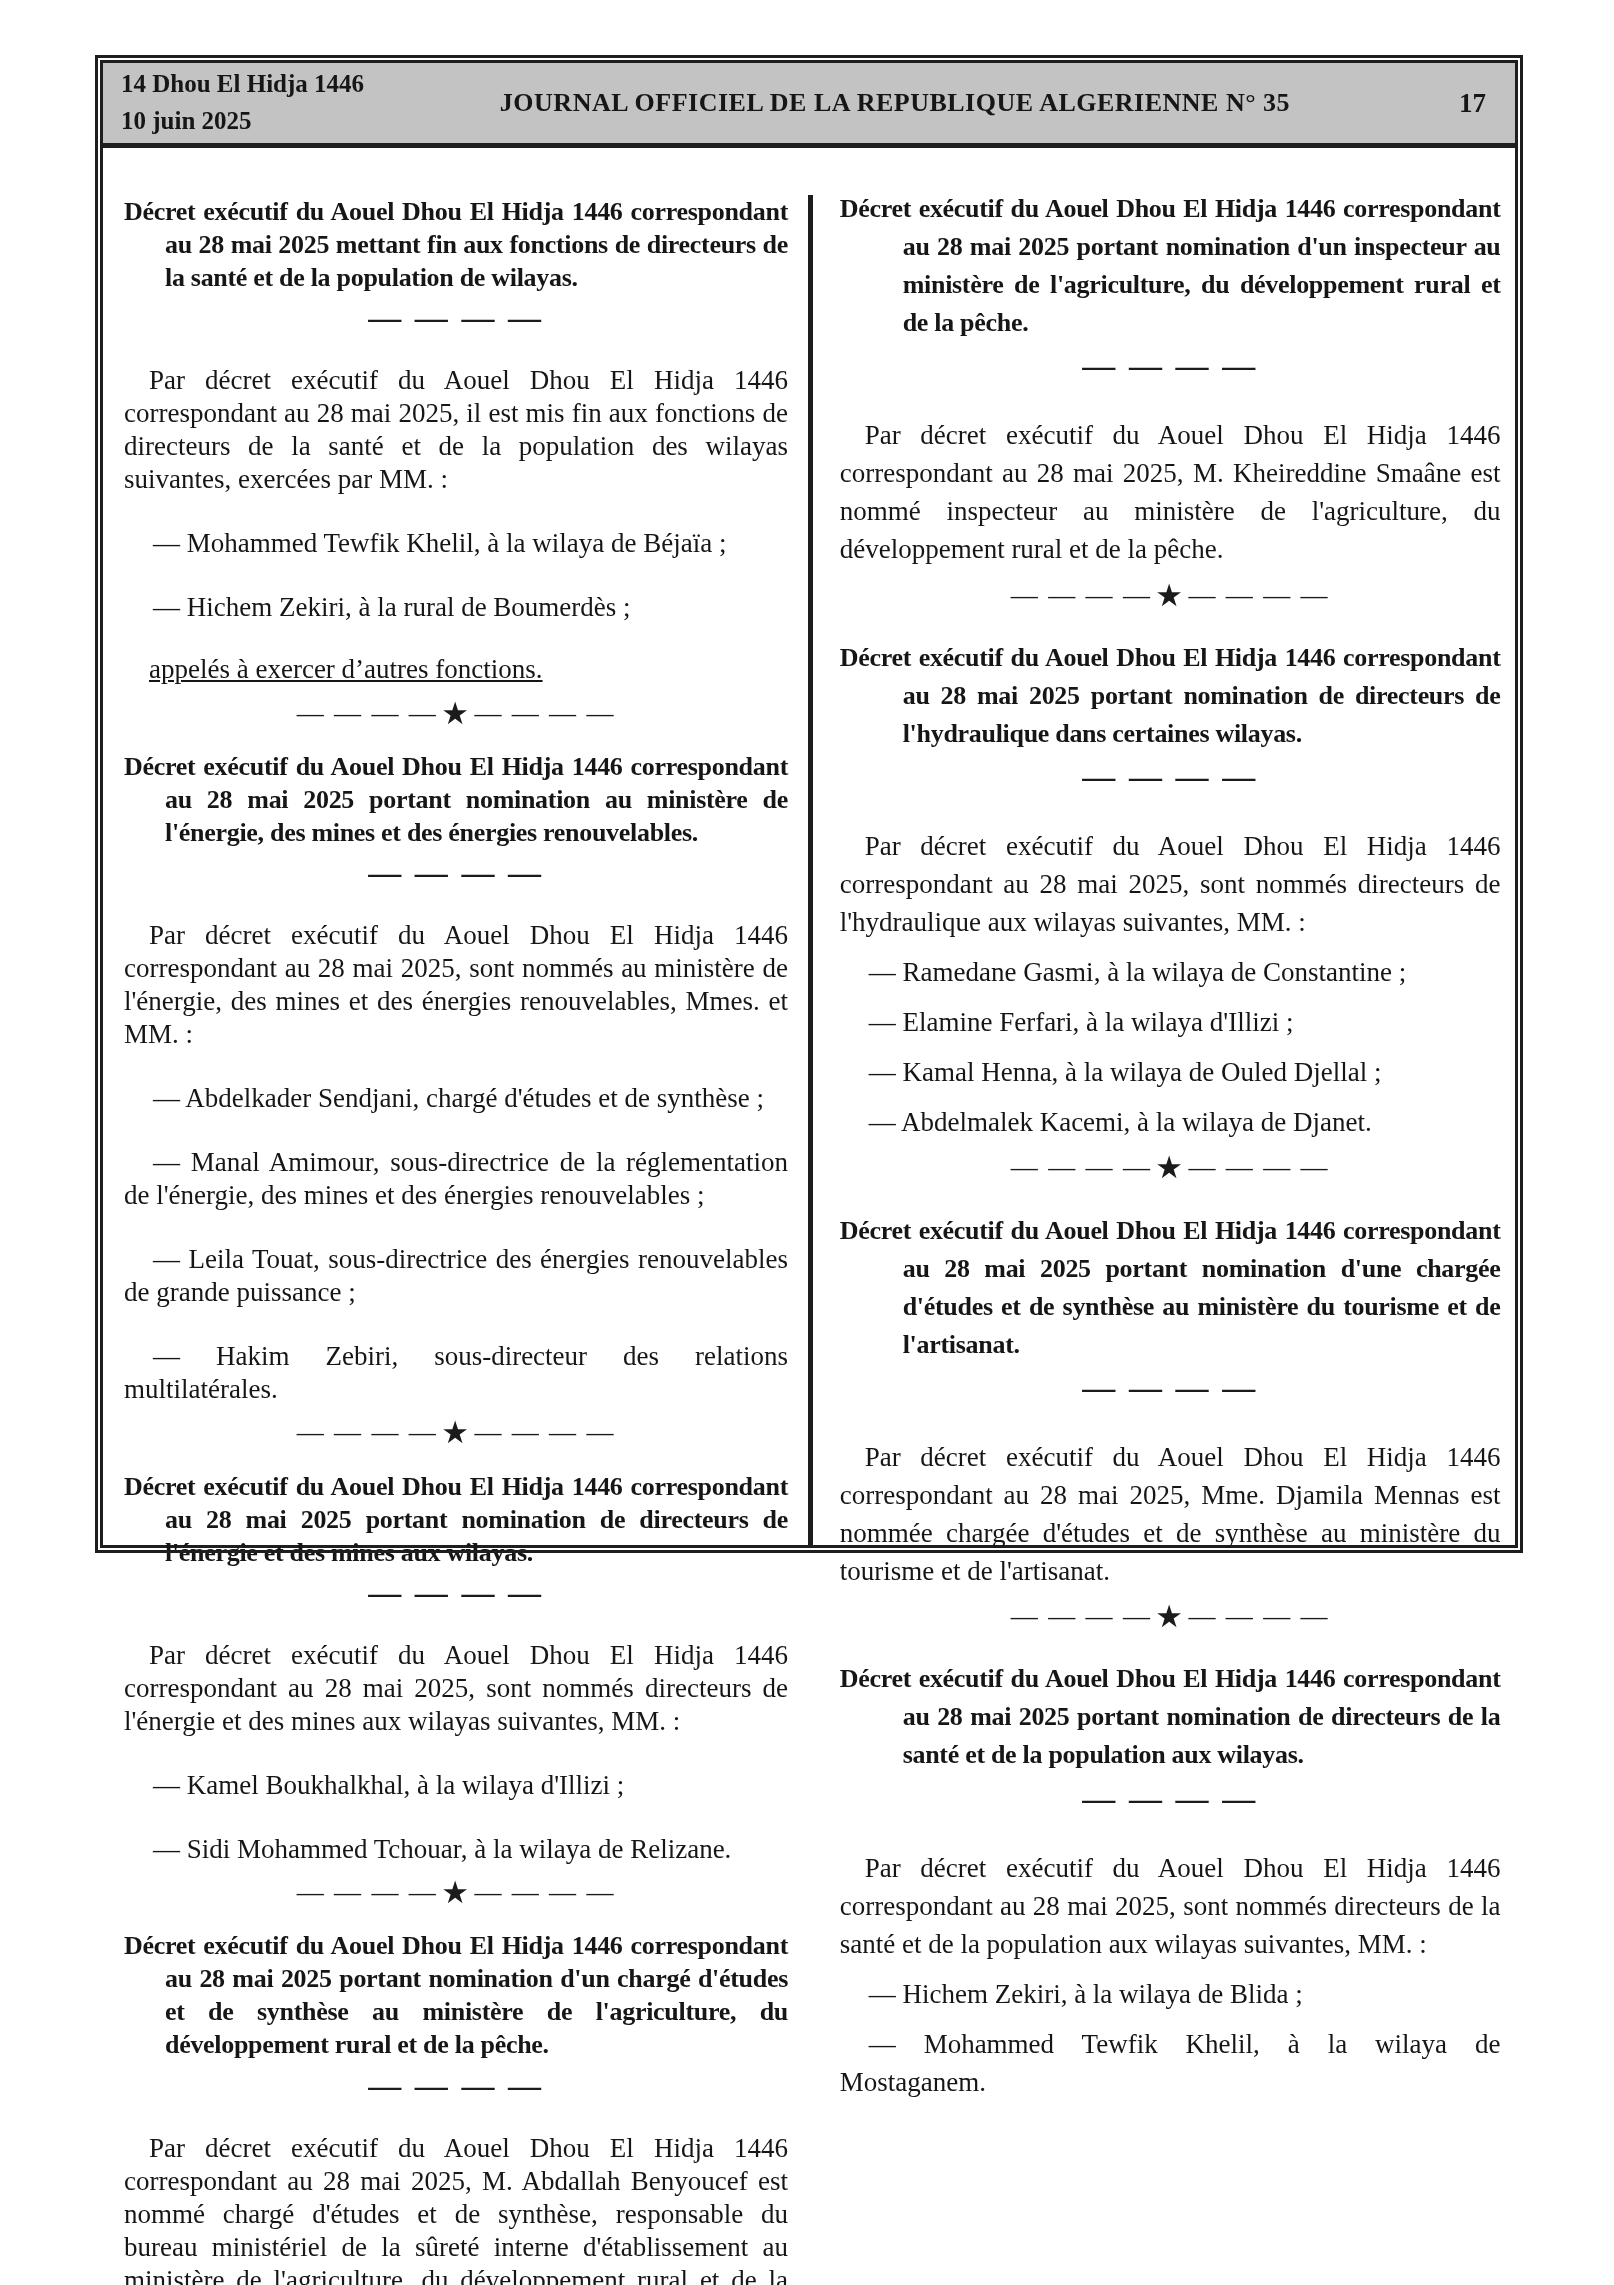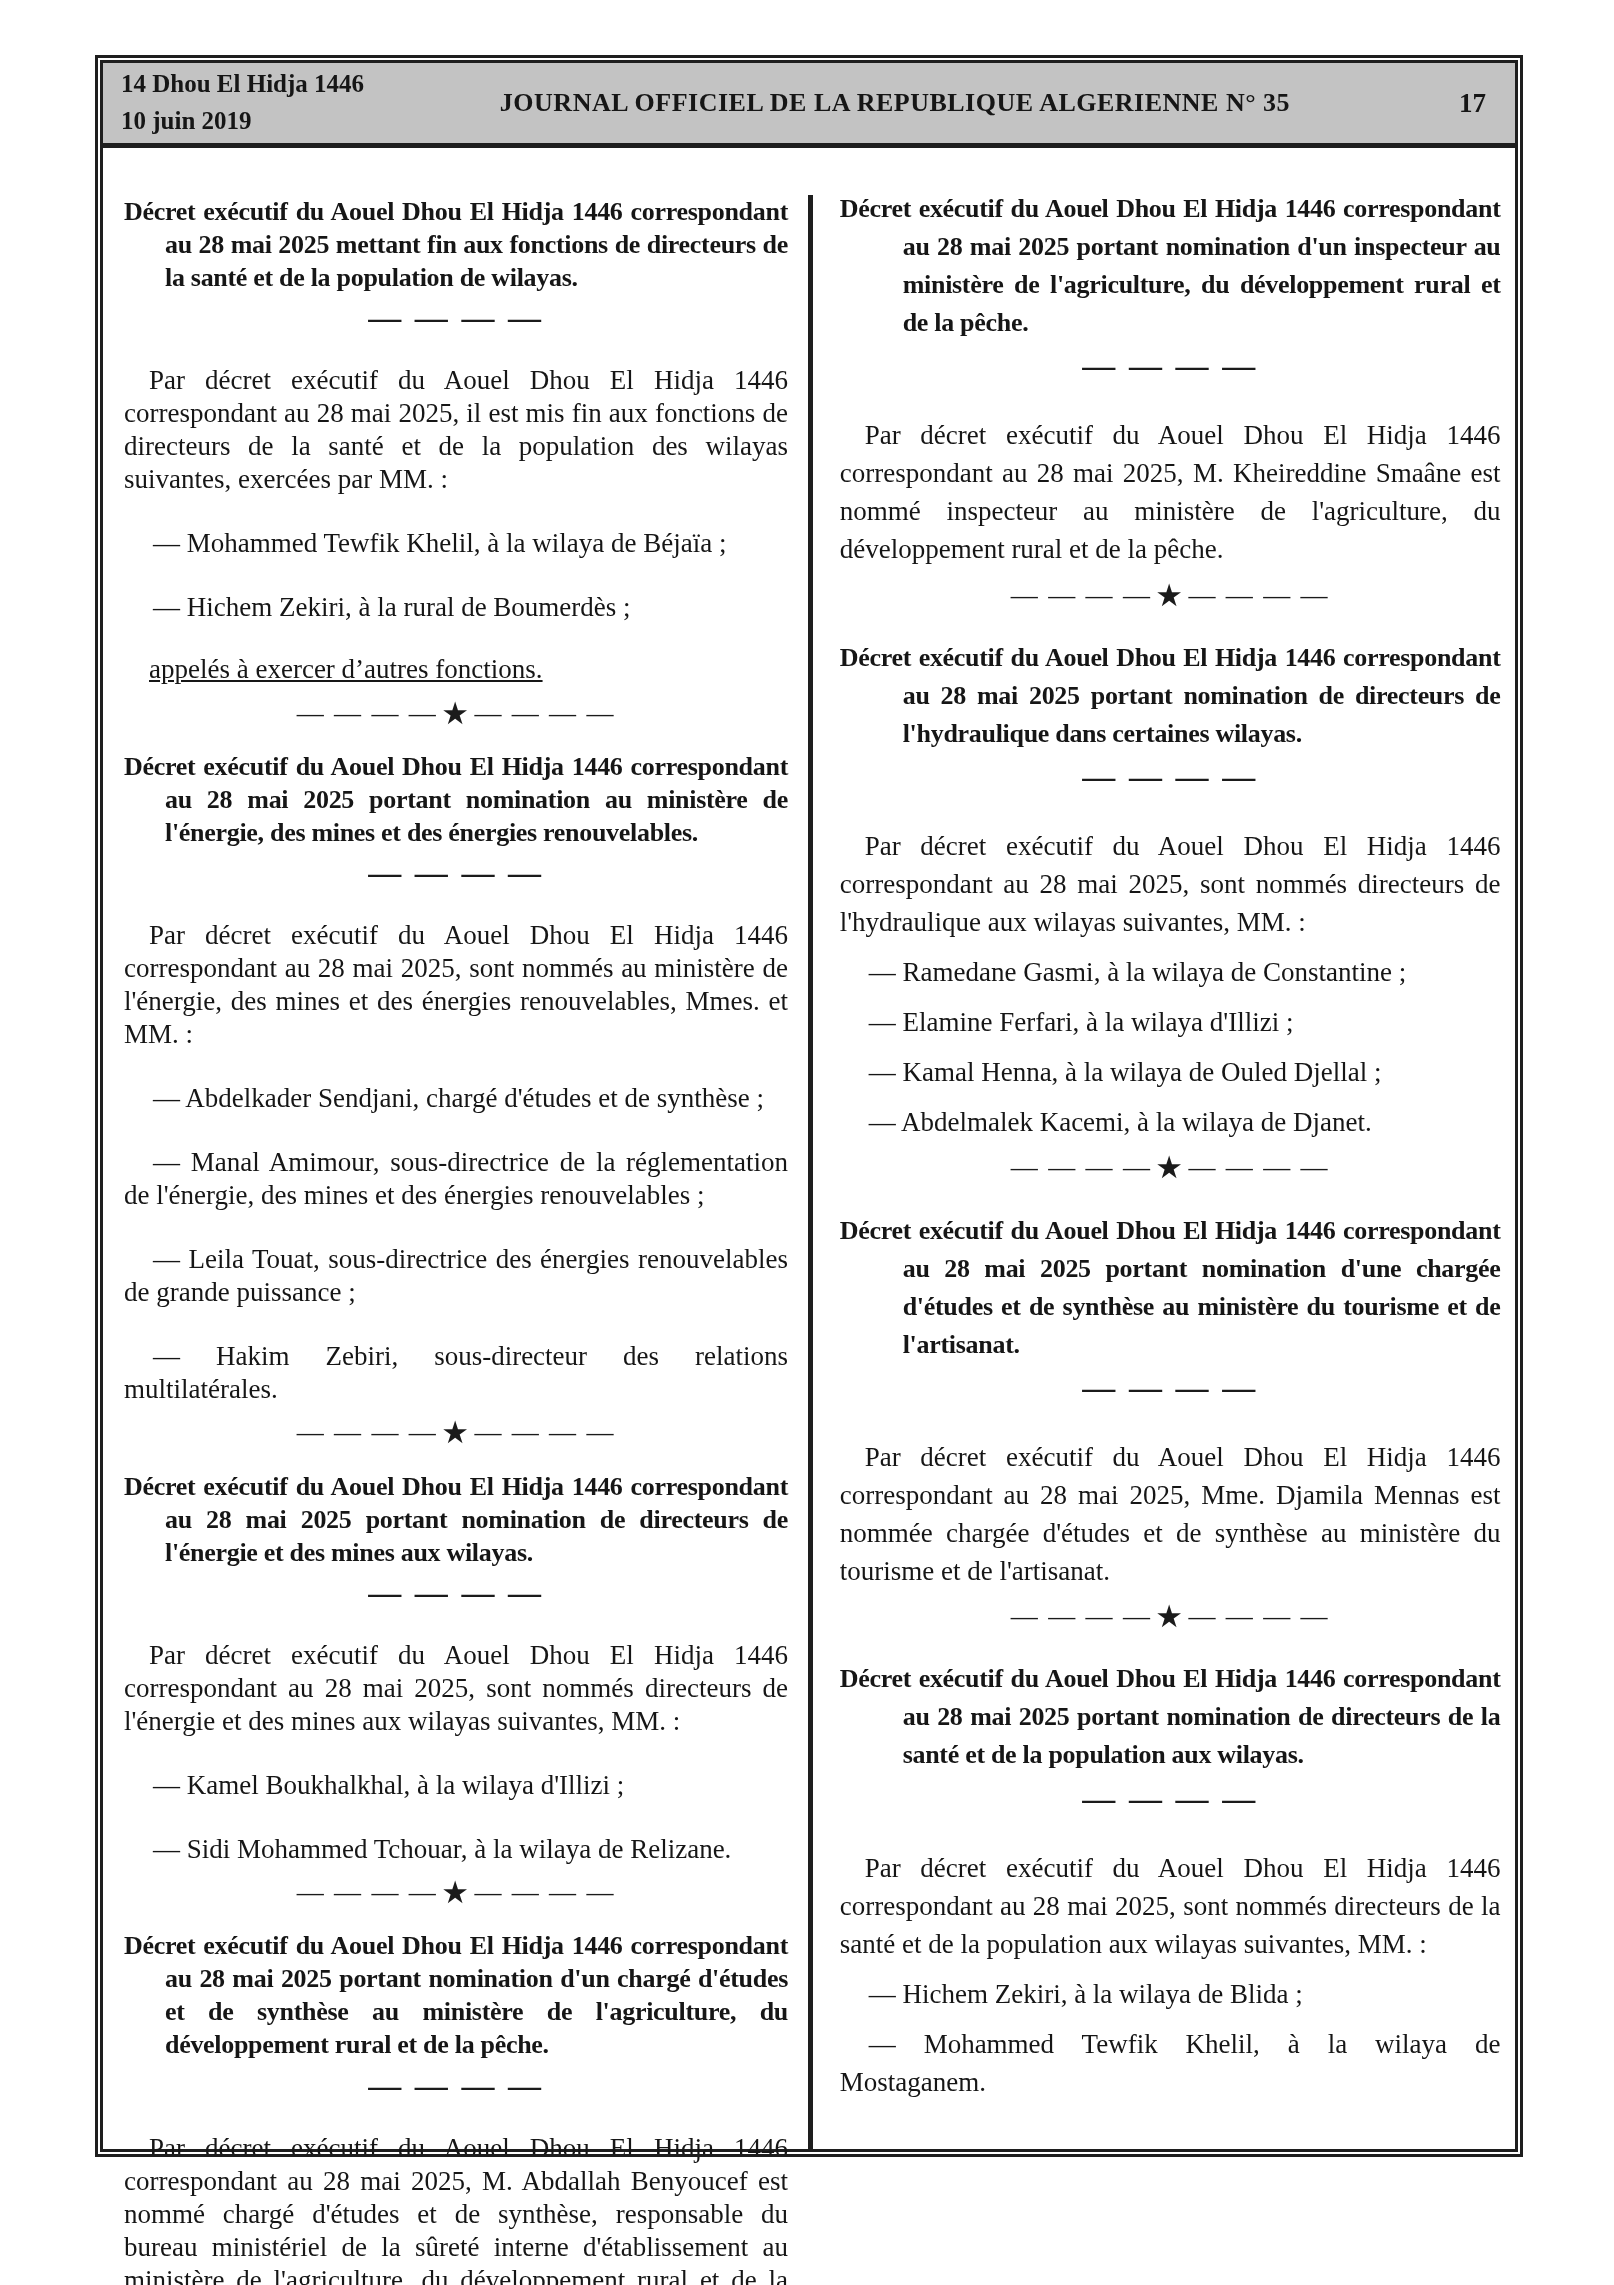--- a/index.html
+++ b/index.html
@@ -13,21 +13,21 @@
     position: relative;
     font-family: "Liberation Serif", "DejaVu Serif", serif;
     color: #161616;
     overflow: hidden;
   }
   .frame {
     position: absolute;
     left: 100px;
     top: 60px;
     width: 1418px;
-    height: 2092px;
+    height: 1488px;
     box-sizing: border-box;
     border: 3.6px solid #1e1e1e;
     outline: 3.6px solid #1e1e1e;
     outline-offset: 2.7px;
     background: #ffffff;
   }
   .header {
     position: relative;
     height: 85px;
     box-sizing: border-box;
@@ -137,21 +137,21 @@
   }
 </style>
 </head>
 <body>
 
 <div class="frame">
 
   <div class="header">
     <div class="dates">
       <div>14 Dhou El Hidja 1446</div>
-      <div>10 juin 2019</div>
+      <div>10 juin 2025</div>
     </div>
     <div class="jtitle">JOURNAL OFFICIEL DE LA REPUBLIQUE ALGERIENNE N° 35</div>
     <div class="pnum">17</div>
   </div>
 
   <div class="columns">
 
     <div class="col col-left">
 
       <h2 class="jo-title first-title">Décret exécutif du Aouel Dhou El Hidja 1446 correspondant au 28 mai 2025 mettant fin aux fonctions de directeurs de la santé et de la population de wilayas.</h2>

